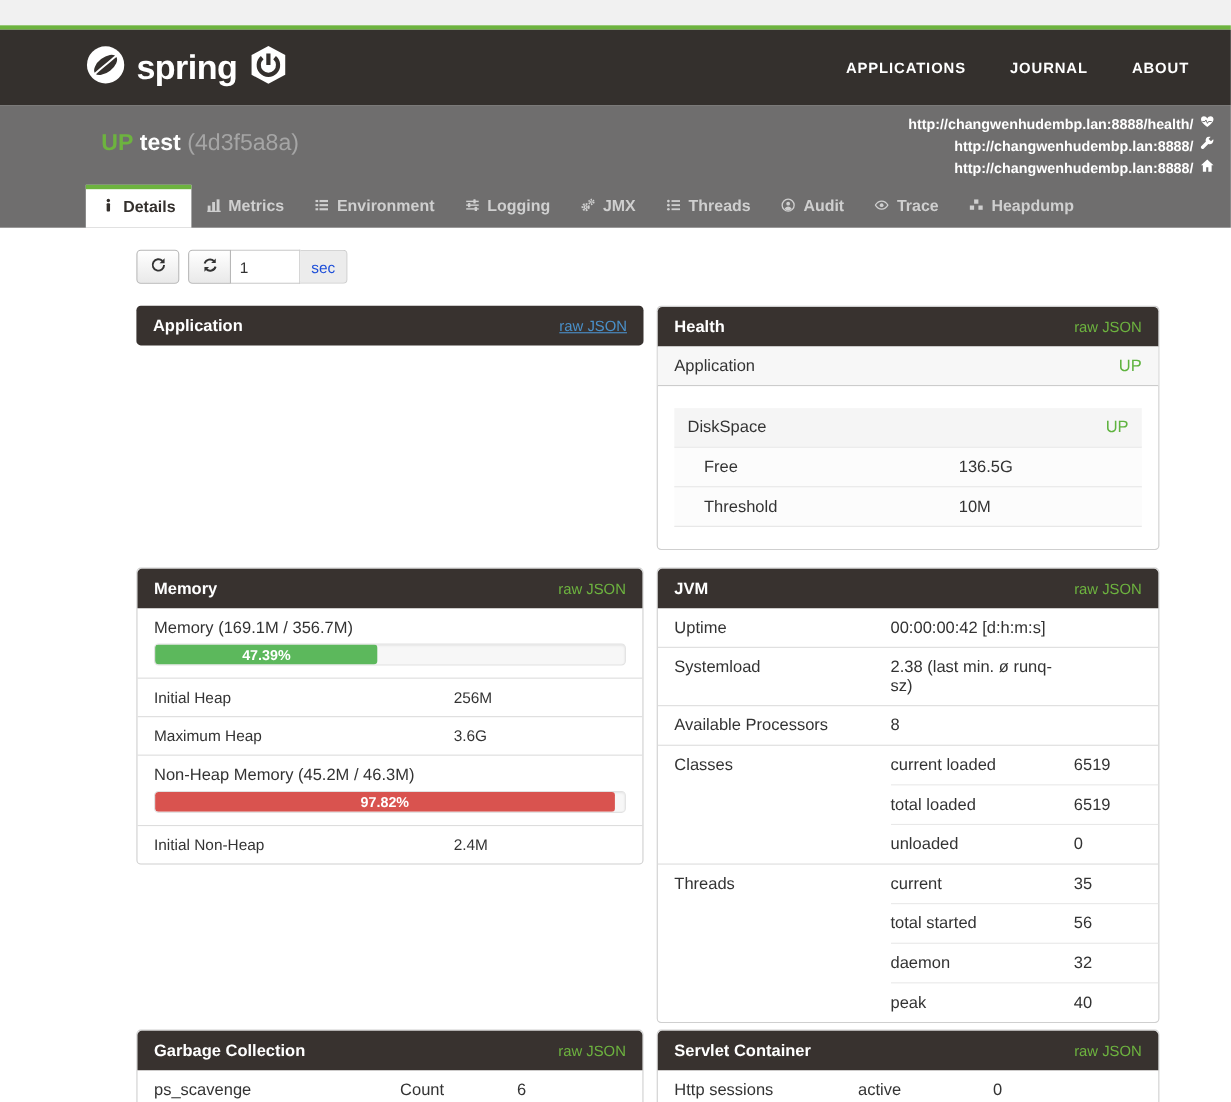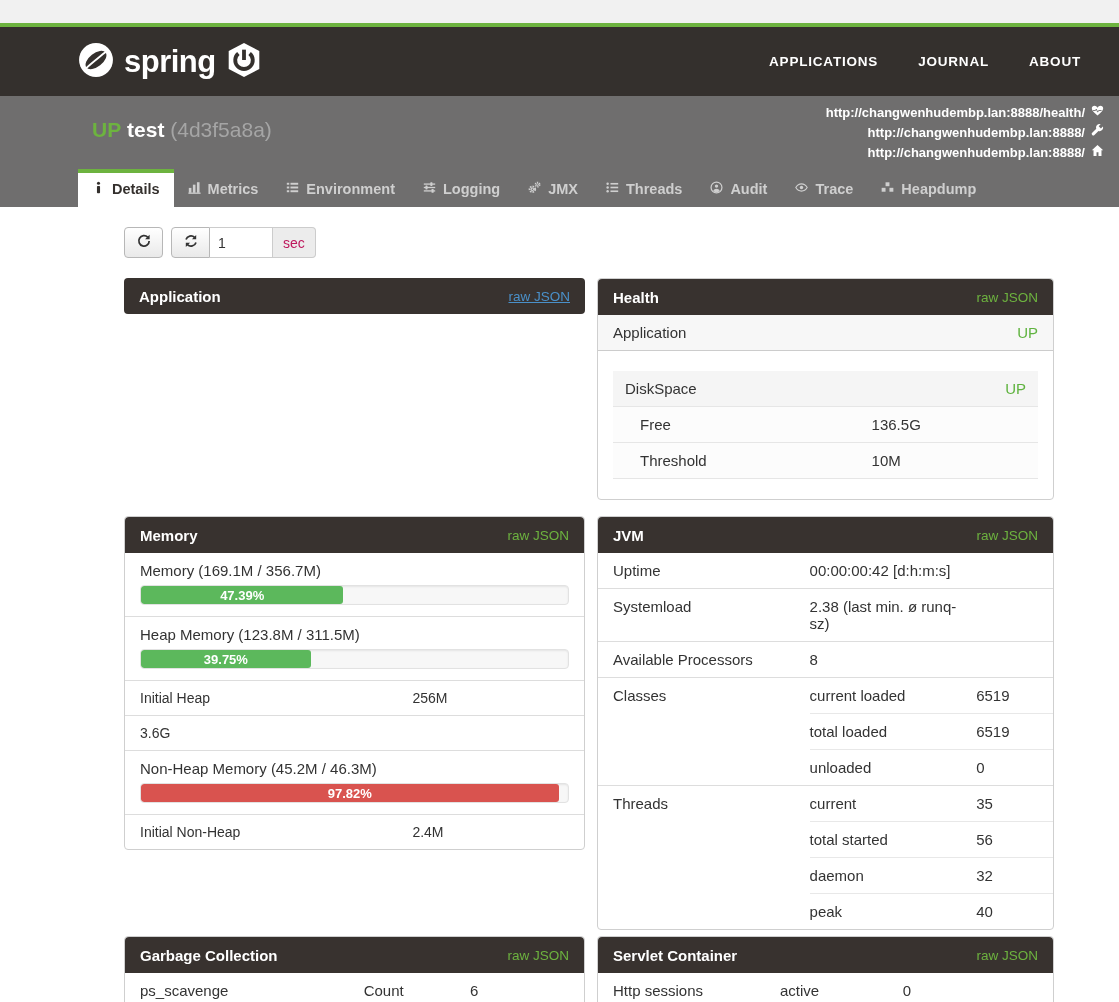--- a/index.html
+++ b/index.html
@@ -43,21 +43,21 @@
   .btn { width:39px; height:31px; background:linear-gradient(#ffffff,#e9e9e9);
     border:1px solid #b7b7b7; border-radius:4px; display:flex; align-items:center;
     justify-content:center; color:#333; cursor:pointer; }
   .btn svg { width:14px; height:14px; }
   .input-group { display:flex; }
   .input-group .btn { border-radius:4px 0 0 4px; }
   .refresh-input { width:63px; height:31px; border:1px solid #ccc; border-left:none;
     padding:0 8px; font-size:14px; color:#333; font-family:inherit; }
   .addon { height:31px; background:#ececec; border:1px solid #ccc; border-left:none;
     border-radius:0 4px 4px 0; display:flex; align-items:center; padding:0 10px;
-    font-size:14px; color:#be185d; }
+    font-size:14px; color:#1d4ed8; }
 
   
   .grid { margin-top:20px; display:grid; grid-template-columns:461px 457px;
     grid-template-rows:238px 420px auto; column-gap:12px; align-items:start; }
   .panel { background:#fff; border:1px solid #cfcfcf; border-radius:4px; }
   .panel.header-only { border:none; }
   .panel-heading { background:#38322f; border-radius:4px 4px 0 0; padding:8px 15px;
     display:flex; justify-content:space-between; align-items:center; height:36px; }
   .header-only .panel-heading { border-radius:4px; }
   .panel-title { color:#fff; font-size:15px; font-weight:bold; }
@@ -308,31 +308,26 @@
         <span class="panel-title">Memory</span>
         <a class="raw-json">raw JSON</a>
       </div>
       <div id="memory-body">
           <div class="gauge mem-item">
             <div class="gauge-label">Memory (169.1M / 356.7M)</div>
             <div class="progress">
               <div class="progress-bar" style="width:47.39%;background:#5cb85c">47.39%</div>
             </div>
           </div>
-          <div class="gauge mem-item">
-            <div class="gauge-label">Heap Memory (123.8M / 311.5M)</div>
-            <div class="progress">
-              <div class="progress-bar" style="width:39.75%;background:#5cb85c">39.75%</div>
-            </div>
-          </div>
           <div class="kv mem-item">
             <span>Initial Heap</span>
             <span>256M</span>
           </div>
           <div class="kv mem-item">
+            <span>Maximum Heap</span>
             <span>3.6G</span>
           </div>
           <div class="gauge mem-item">
             <div class="gauge-label">Non-Heap Memory (45.2M / 46.3M)</div>
             <div class="progress">
               <div class="progress-bar" style="width:97.82%;background:#d9534f">97.82%</div>
             </div>
           </div>
           <div class="kv mem-item">
             <span>Initial Non-Heap</span>

